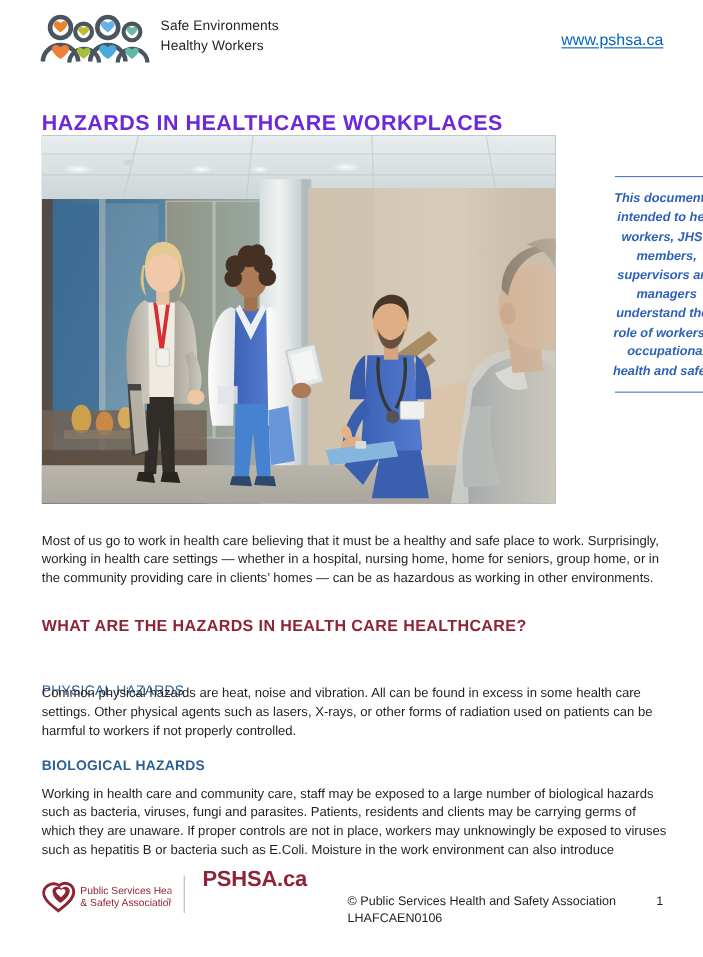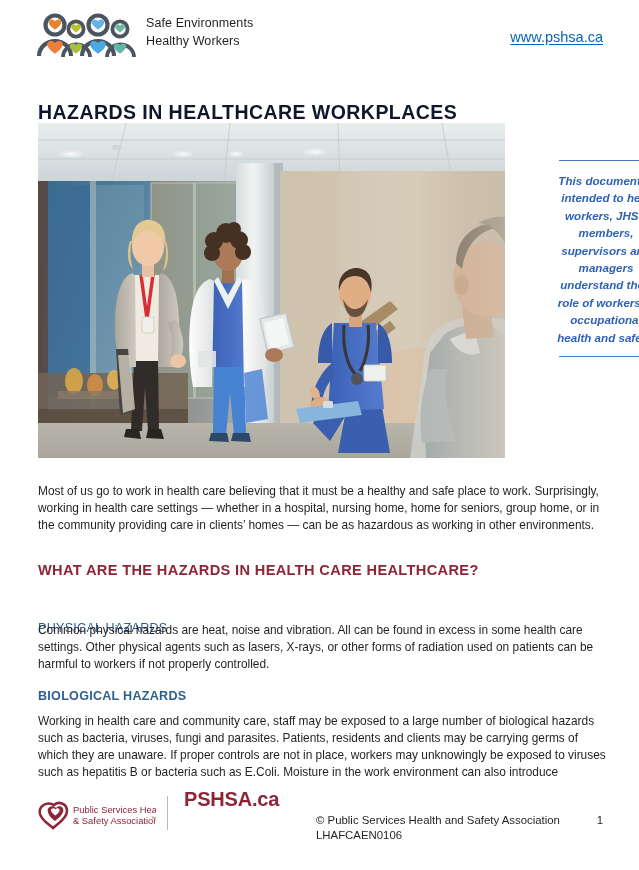--- a/index.html
+++ b/index.html
@@ -56,21 +56,21 @@
     text-align: right;
   }
 
   
   .doc-title {
     position: absolute;
     left: 38px; top: 88px;
     font-size: 19.5px;
     font-weight: bold;
     letter-spacing: 0.45px;
-    color: #0f172a;
+    color: #6d28d9;
     white-space: nowrap;
   }
 
   
   .hero {
     position: absolute;
     left: 38px; top: 123px;
     width: 467px; height: 335px;
     overflow: hidden;
     background: #7d8f9c;

